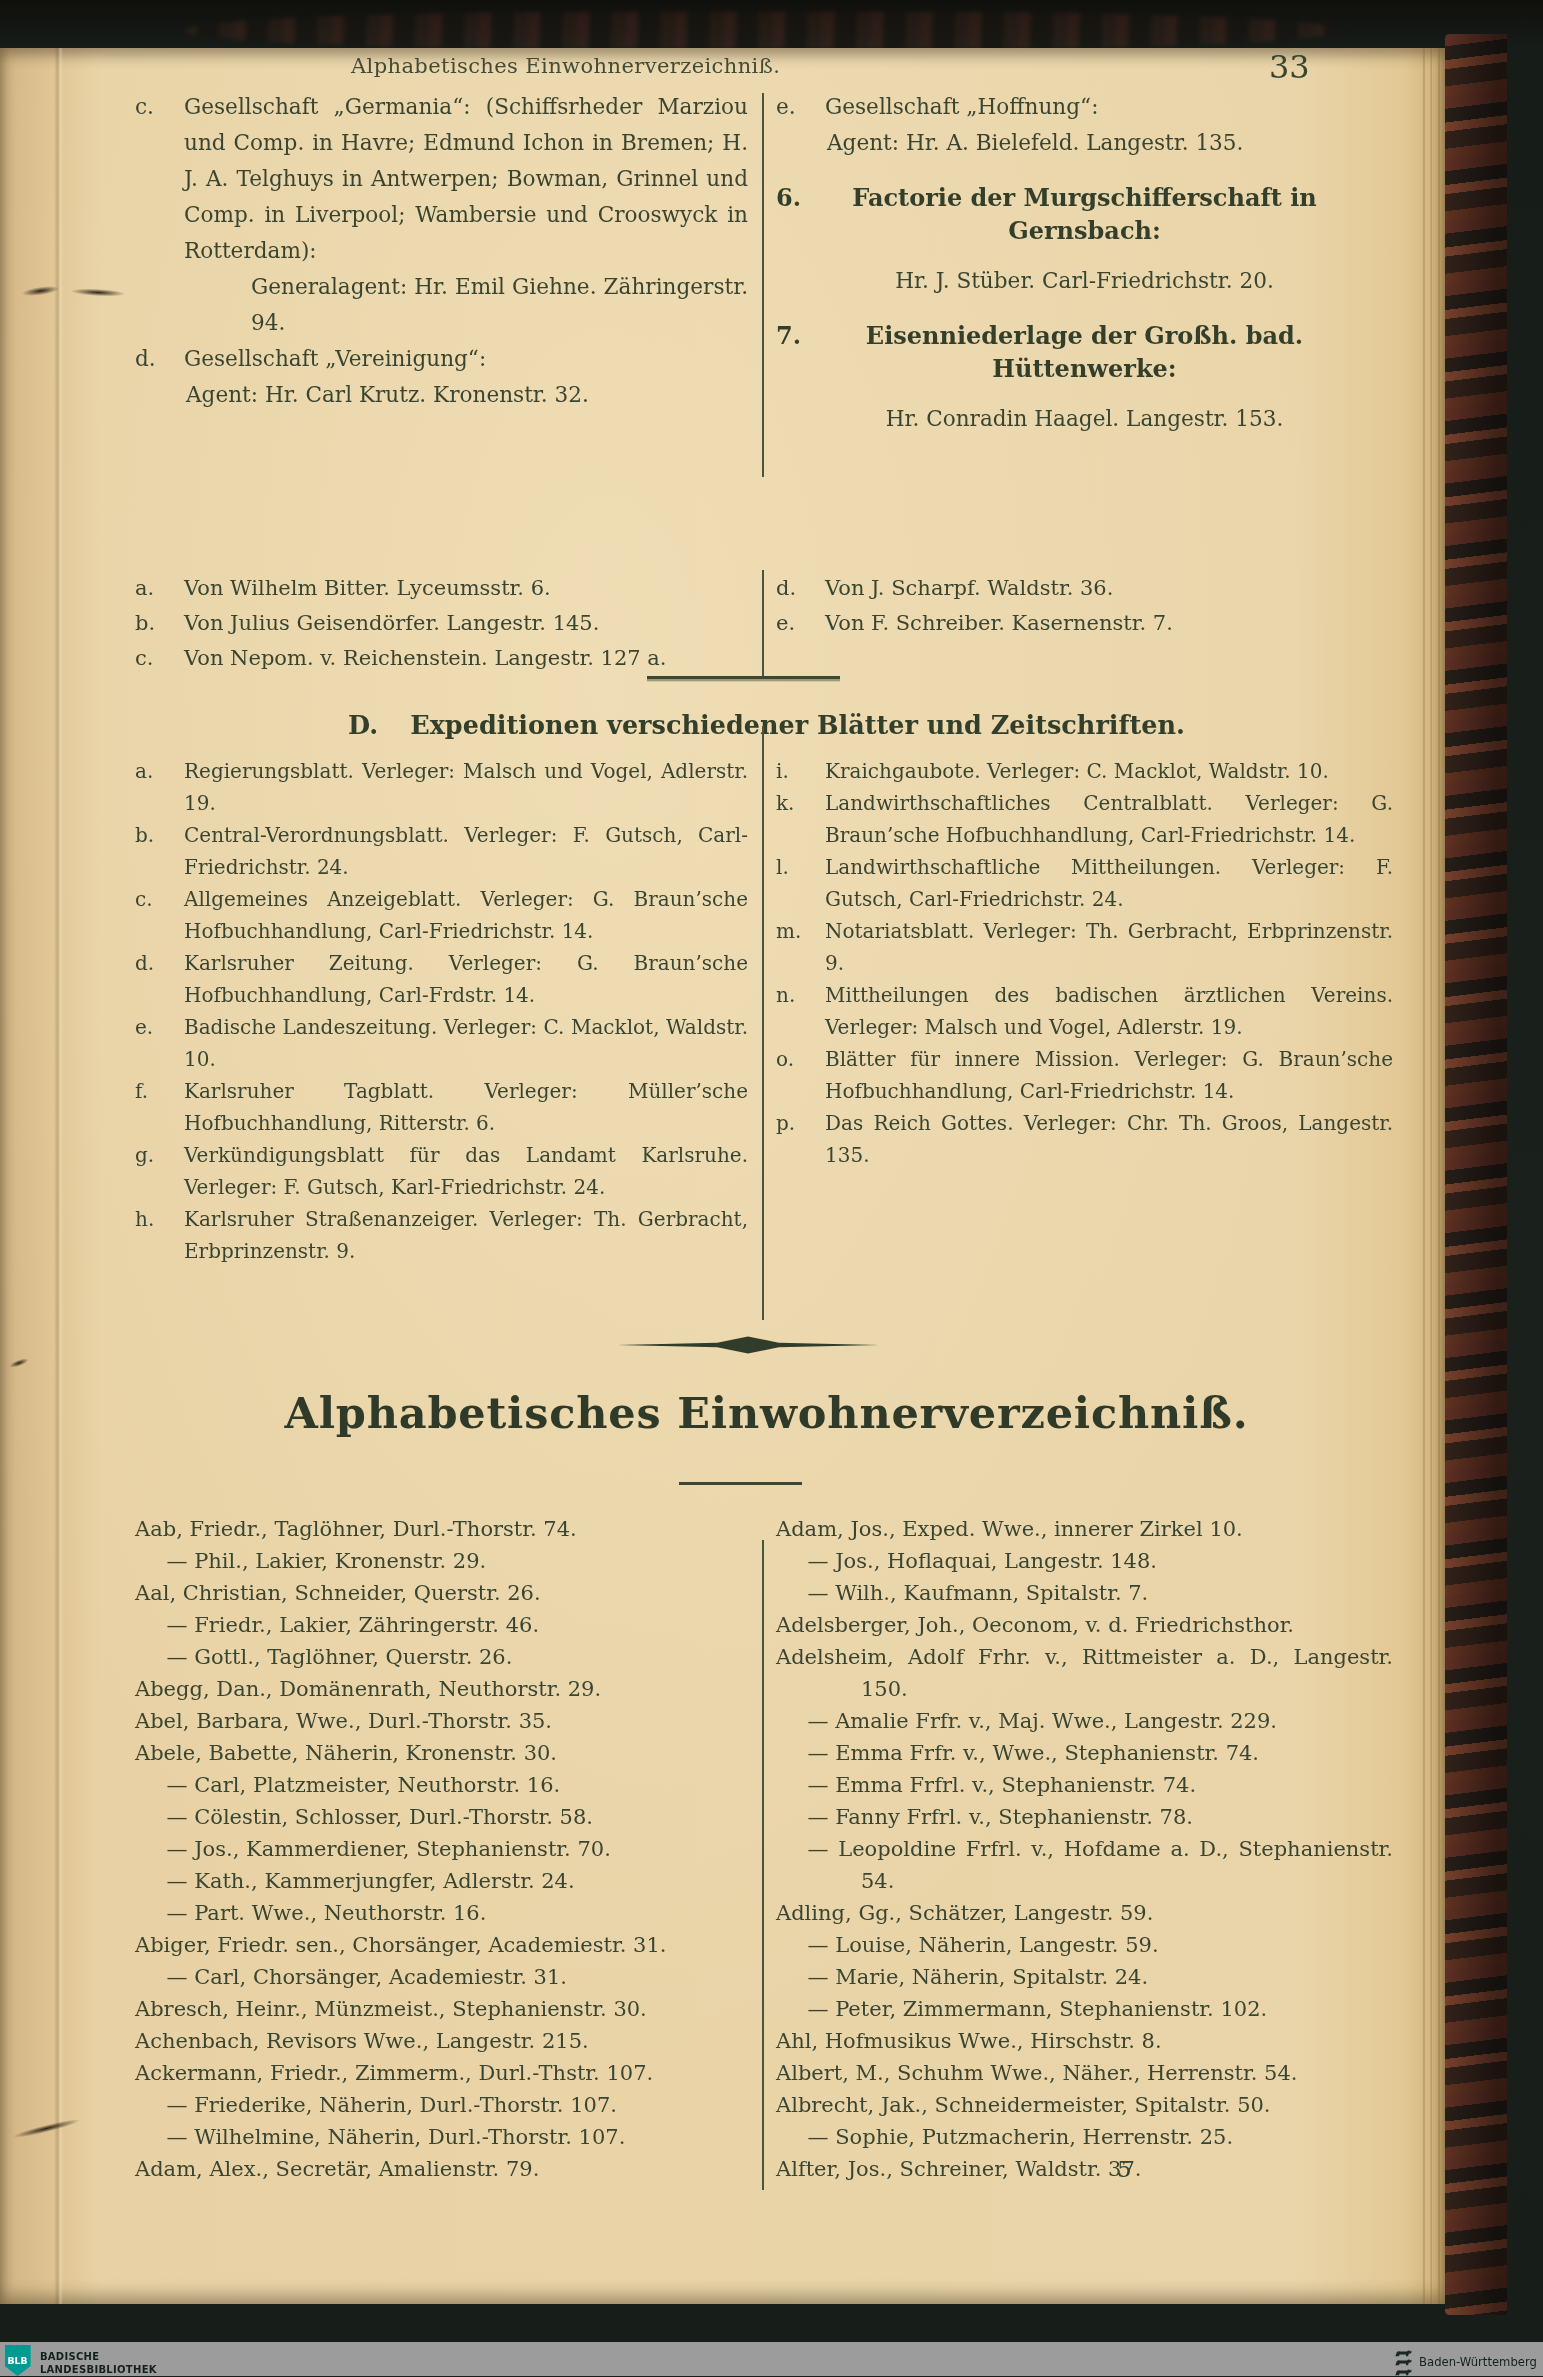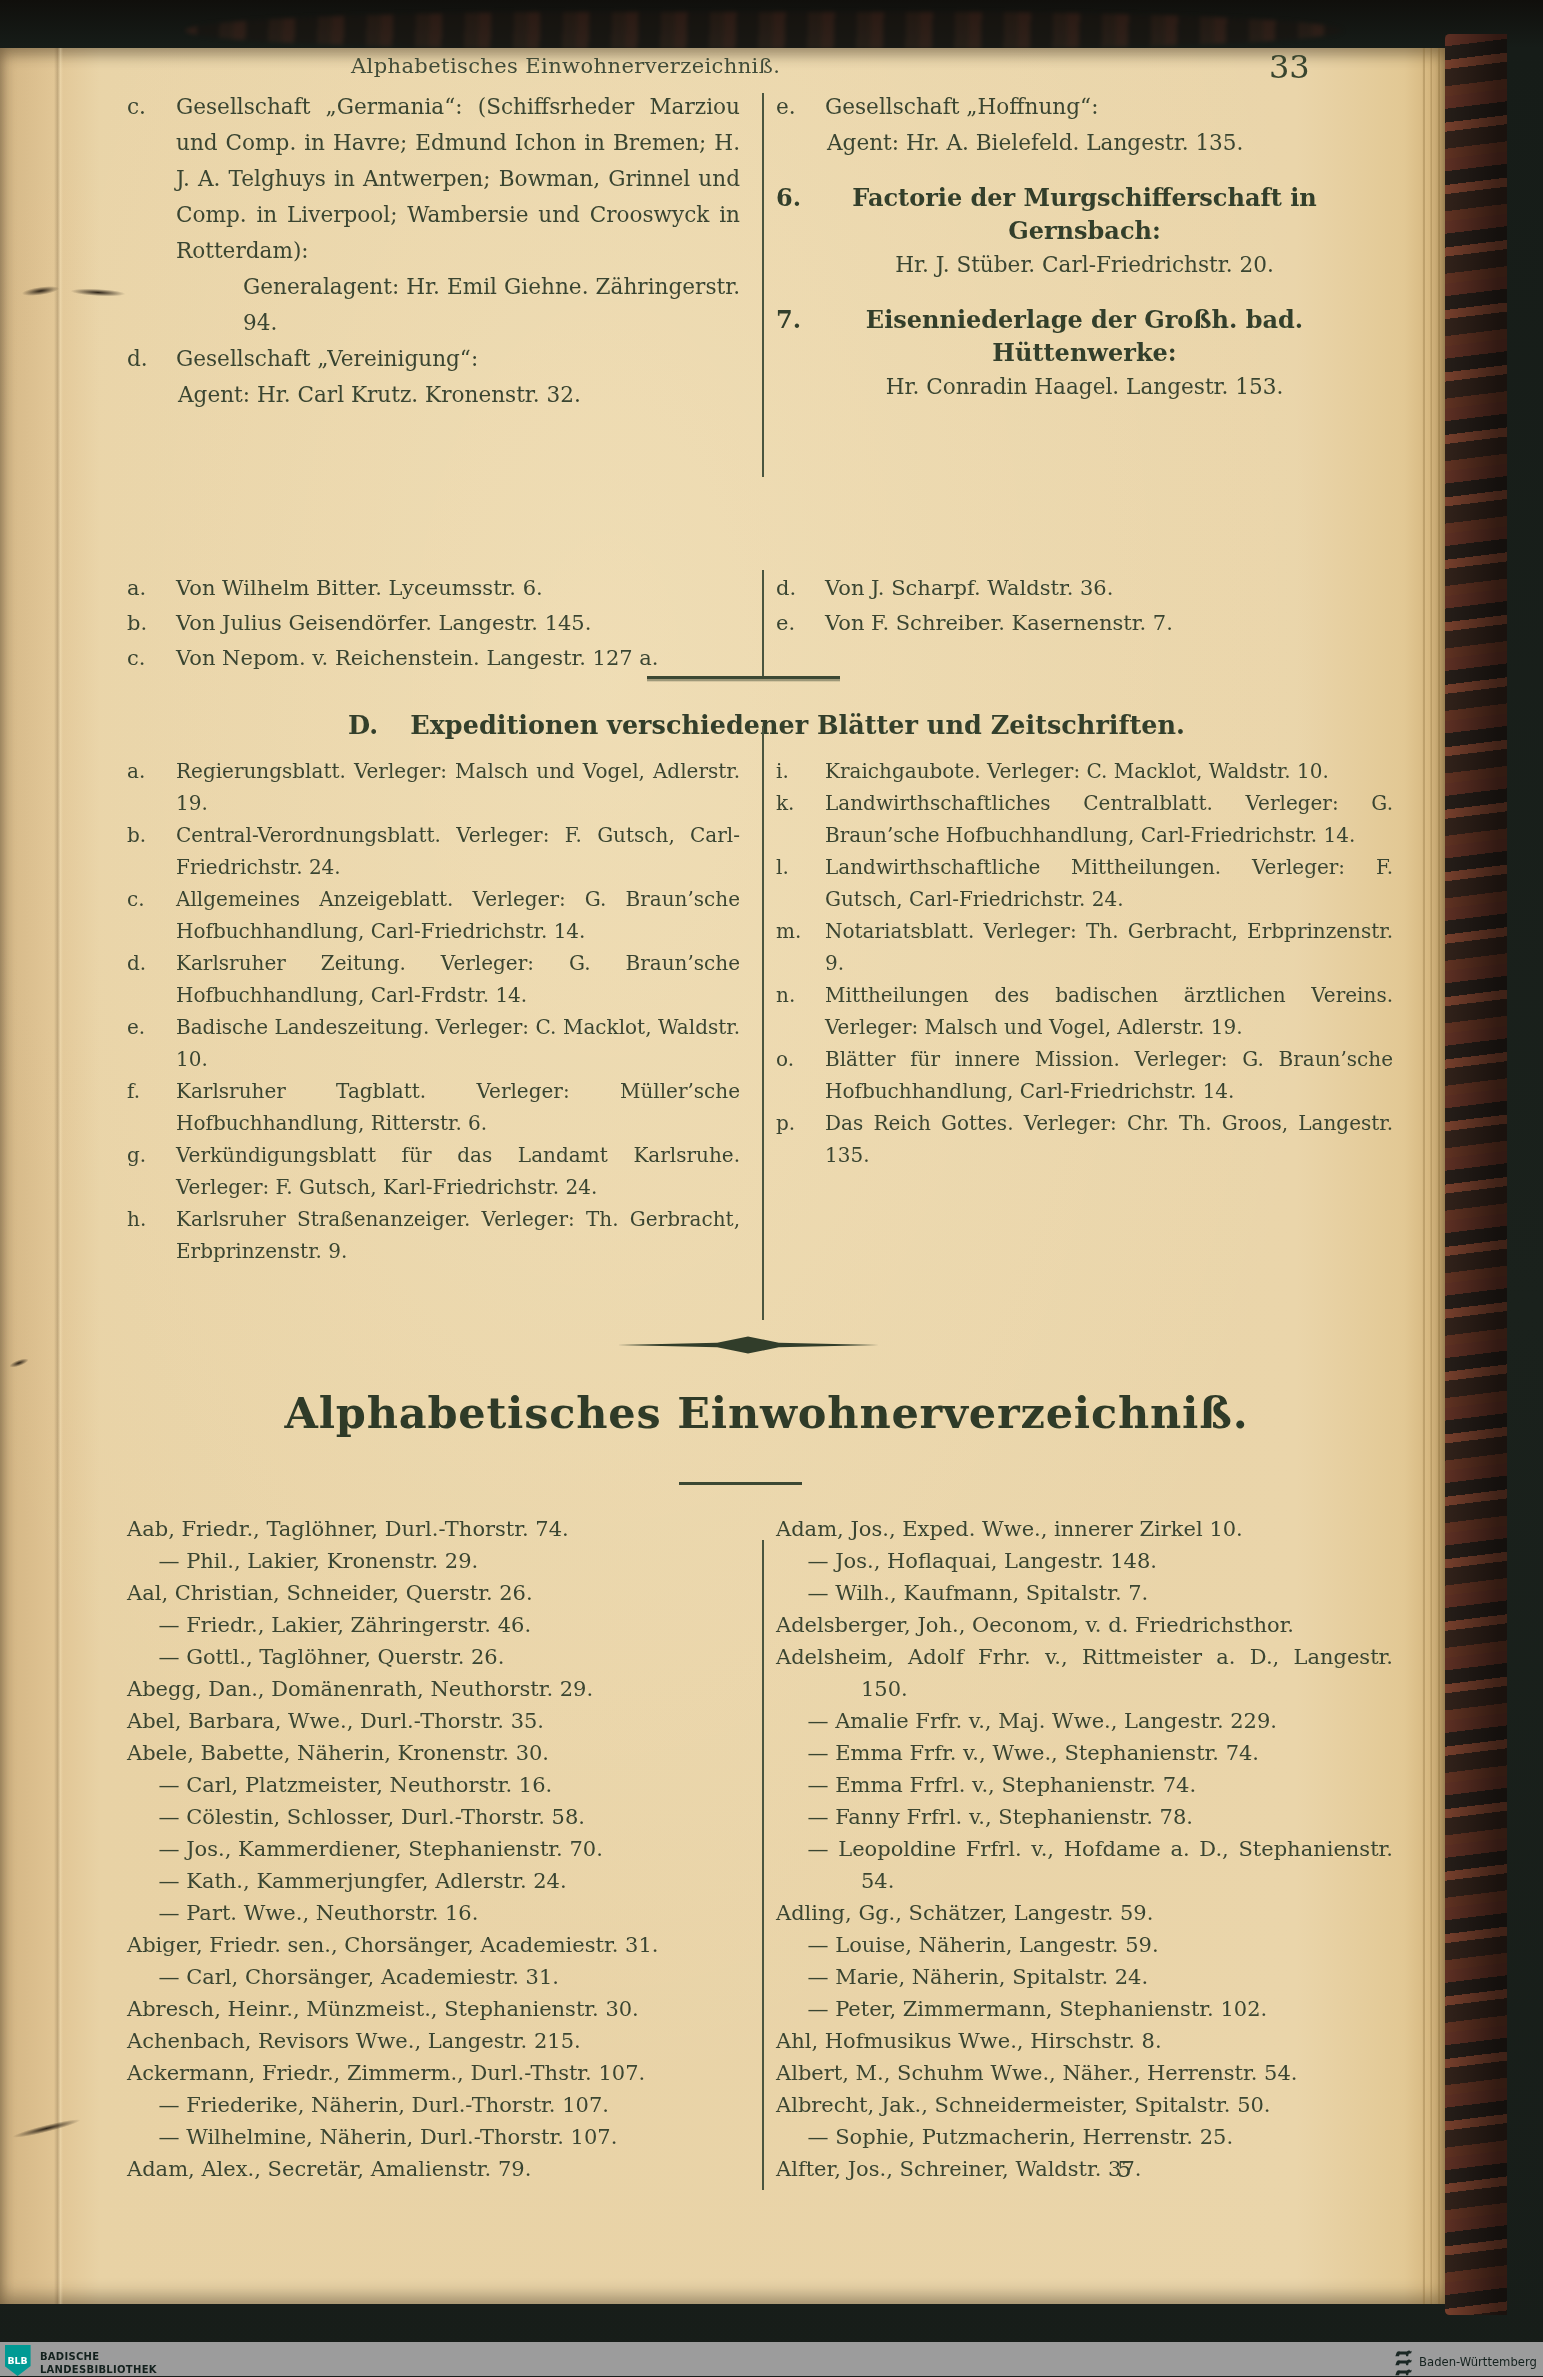--- a/index.html
+++ b/index.html
@@ -38,35 +38,35 @@
 
   
   .running-title{position:absolute;left:351px;top:6.2px;font-size:21px;letter-spacing:0.4px;color:#404b38;}
   .page-num{position:absolute;left:1269px;top:0px;font-size:32px;color:#39452f;}
   .vrule{position:absolute;left:762px;width:1.5px;background:#4a553f;}
   .r-top{top:45px;height:384px;}
   .r-c{top:522px;height:108px;}
   .r-d{top:678px;height:594px;}
   .r-dir{top:1492px;height:650px;}
 
-  .col-left{position:absolute;left:127px;width:613px;}
+  .col-left{position:absolute;left:135px;width:613px;}
   .col-right{position:absolute;left:776px;width:617px;}
   .top-cols{top:41px;font-size:21.6px;line-height:36px;}
   .c-cols{top:523px;font-size:21px;line-height:35px;}
   .d-cols{top:707px;font-size:20px;line-height:32px;}
   .dir-cols{top:1465px;font-size:21px;line-height:32px;}
 
   .hang-entry{padding-left:49px;text-indent:-49px;text-align:justify;}
   .hang-label{display:inline-block;width:49px;text-indent:0;}
   .agent-line{margin-left:116px;text-align:justify;}
   .agent-line.short{margin-left:51px;}
 
   .num-heading{position:relative;text-align:center;font-weight:700;font-size:24px;line-height:33px;margin-top:20px;color:#333f2b;}
   .num-heading .num{position:absolute;left:0;top:0;}
-  .num-agent{text-align:center;margin-top:0;}
+  .num-agent{text-align:center;margin-top:16px;}
 
   .section-head{position:absolute;left:139px;width:1255px;text-align:center;font-weight:700;color:#333f2b;}
   .c-head{top:480px;font-size:28px;}
   .d-head{top:662px;font-size:25.5px;}
   .section-head .letter{margin-right:32px;}
 
   .mini-rule{position:absolute;left:647px;top:628px;width:193px;height:3.1px;background:#3c4833;box-shadow:0 2.3px 0 rgba(60,72,51,.45);}
   .head-rule{position:absolute;left:679px;top:1434px;width:123px;height:3.1px;background:#3c4833;}
   .diamond-wrap{position:absolute;left:617px;top:1287px;width:262px;height:20px;}
   .main-head{position:absolute;left:139px;top:1340px;width:1255px;text-align:center;font-weight:700;font-size:43px;letter-spacing:0.8px;color:#2f3b28;}

